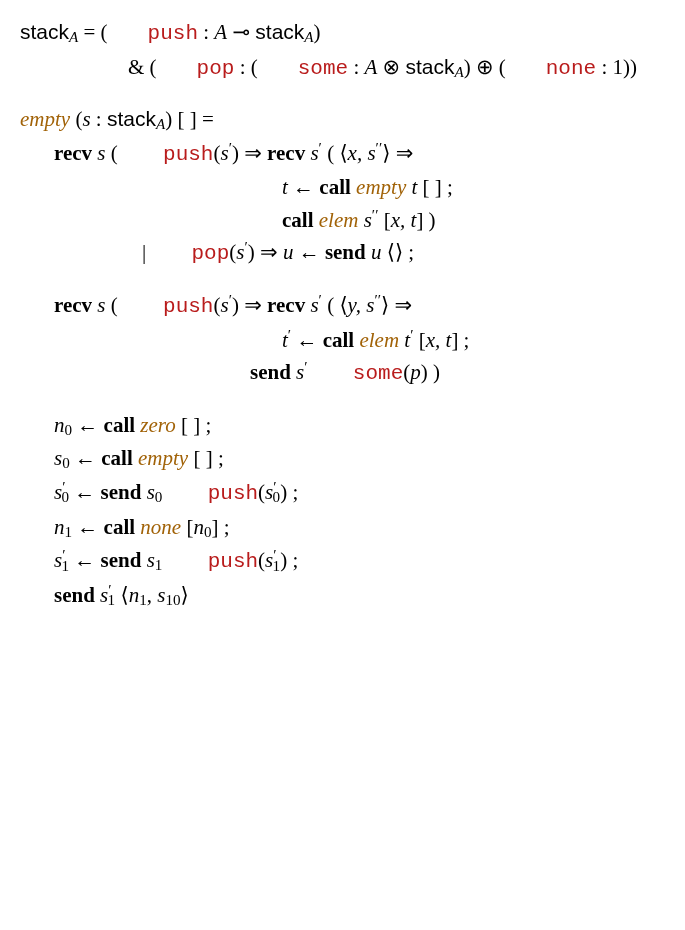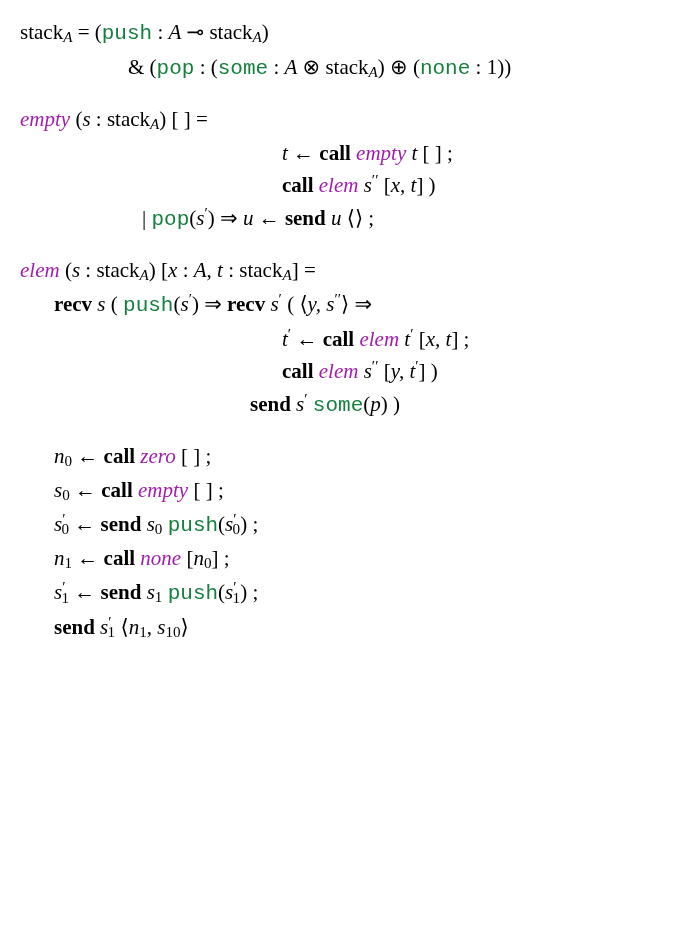--- a/index.html
+++ b/index.html
@@ -6,25 +6,25 @@
     margin: 0;
     padding: 16px 20px;
     font-family: "Times New Roman", Georgia, serif;
     font-size: 21px;
     line-height: 1.55;
     color: #000;
     width: 685px;
     box-sizing: border-box;
     background: #fff;
   }
-  .sf { font-family: Liberation Serif, serif; }
+  .sf { font-family: Liberation Sans, sans-serif; }
   .bf { font-weight: bold; }
   .it { font-style: italic; }
-  .red { color: #15803d; }
-  .blue { color: #a21caf; font-style: italic; }
+  .red { color: #b91c1c; margin-left: 40px; }
+  .blue { color: #a16207; font-style: italic; }
   sub.sub { font-size: 0.72em; vertical-align: -0.22em; }
   sup.sup { font-size: 0.72em; vertical-align: 0.45em; }
   .line { white-space: nowrap; display: block; }
   .i1 { padding-left: 34px; }
   .i1b { padding-left: 108px; }
   .i2 { padding-left: 262px; }
   .i2b { padding-left: 122px; }
   .i3 { padding-left: 230px; }
   .gap { height: 18px; }
   .cmt { font-style: italic; }
@@ -39,43 +39,40 @@
 </span>
 <span class="line i1b">
 <span>&amp; (</span><span class="red" style="font-family:'Courier New',monospace">pop</span><span> : (</span><span class="red" style="font-family:'Courier New',monospace">some</span><span> : </span><span class="it">A</span><span> ⊗ </span><span class="sf">stack</span><sub class="sub it">A</sub><span>) ⊕ (</span><span class="red" style="font-family:'Courier New',monospace">none</span><span> : 1))</span>
 </span>
 
 <div class="gap"></div>
 
 <span class="line">
 <span class="blue">empty</span><span> (</span><span class="it">s</span><span> : </span><span class="sf">stack</span><sub class="sub it">A</sub><span>) [ ] =</span>
 </span>
+<span class="line i1">
+<span class="bf">recv </span><span class="it">s</span><span> ( </span><span class="red" style="font-family:'Courier New',monospace">push</span><span>(</span><span class="it">s</span><sup class="sup">′</sup><span>) ⇒ </span><span class="bf">recv </span><span class="it">s</span><sup class="sup">′</sup><span> ( ⟨</span><span class="it">x, s</span><sup class="sup">′′</sup><span>⟩ ⇒</span>
+</span>
 <span class="line i2">
 <span class="it">t</span><span> ← </span><span class="bf">call </span><span class="blue">empty</span><span class="it"> t</span><span> [ ] ;</span>
 </span>
 <span class="line i2">
 <span class="bf">call </span><span class="blue">elem</span><span class="it"> s</span><sup class="sup">′′</sup><span> [</span><span class="it">x, t</span><span>] )</span>
 </span>
 <span class="line i2b">
 <span>| </span><span class="red" style="font-family:'Courier New',monospace">pop</span><span>(</span><span class="it">s</span><sup class="sup">′</sup><span>) ⇒ </span><span class="it">u</span><span> ← </span><span class="bf">send </span><span class="it">u</span><span> ⟨⟩ ;</span>
 </span>
 
 <div class="gap"></div>
 
-<span class="line">
-<span class="blue">elem</span><span> (</span><span class="it">s</span><span> : </span><span class="sf">stack</span><sub class="sub it">A</sub><span>) [</span><span class="it">x</span><span> : </span><span class="it">A</span><span>, </span><span class="it">t</span><span> : </span><span class="sf">stack</span><sub class="sub it">A</sub><span>] =</span>
-</span>
 <span class="line i1">
 <span class="bf">recv </span><span class="it">s</span><span> ( </span><span class="red" style="font-family:'Courier New',monospace">push</span><span>(</span><span class="it">s</span><sup class="sup">′</sup><span>) ⇒ </span><span class="bf">recv </span><span class="it">s</span><sup class="sup">′</sup><span> ( ⟨</span><span class="it">y, s</span><sup class="sup">′′</sup><span>⟩ ⇒</span>
 </span>
 <span class="line i2">
 <span class="it">t</span><sup class="sup">′</sup><span> ← </span><span class="bf">call </span><span class="blue">elem</span><span class="it"> t</span><sup class="sup">′</sup><span> [</span><span class="it">x, t</span><span>] ;</span>
-</span>
-<span class="line i2">
-<span class="bf">call </span><span class="blue">elem</span><span class="it"> s</span><sup class="sup">′′</sup><span> [</span><span class="it">y, t</span><sup class="sup">′</sup><span>] )</span>
 </span>
 <span class="line i3">
 <span class="bf">send </span><span class="it">s</span><sup class="sup">′</sup><span> </span><span class="red" style="font-family:'Courier New',monospace">some</span><span>(</span><span class="it">p</span><span>) )</span>
 </span>
 
 <div class="gap"></div>
 
 <span class="line i1">
 <span class="it">n</span><sub class="sub">0</sub><span> ← </span><span class="bf">call </span><span class="blue">zero</span><span> [ ] ;</span>
 </span>

